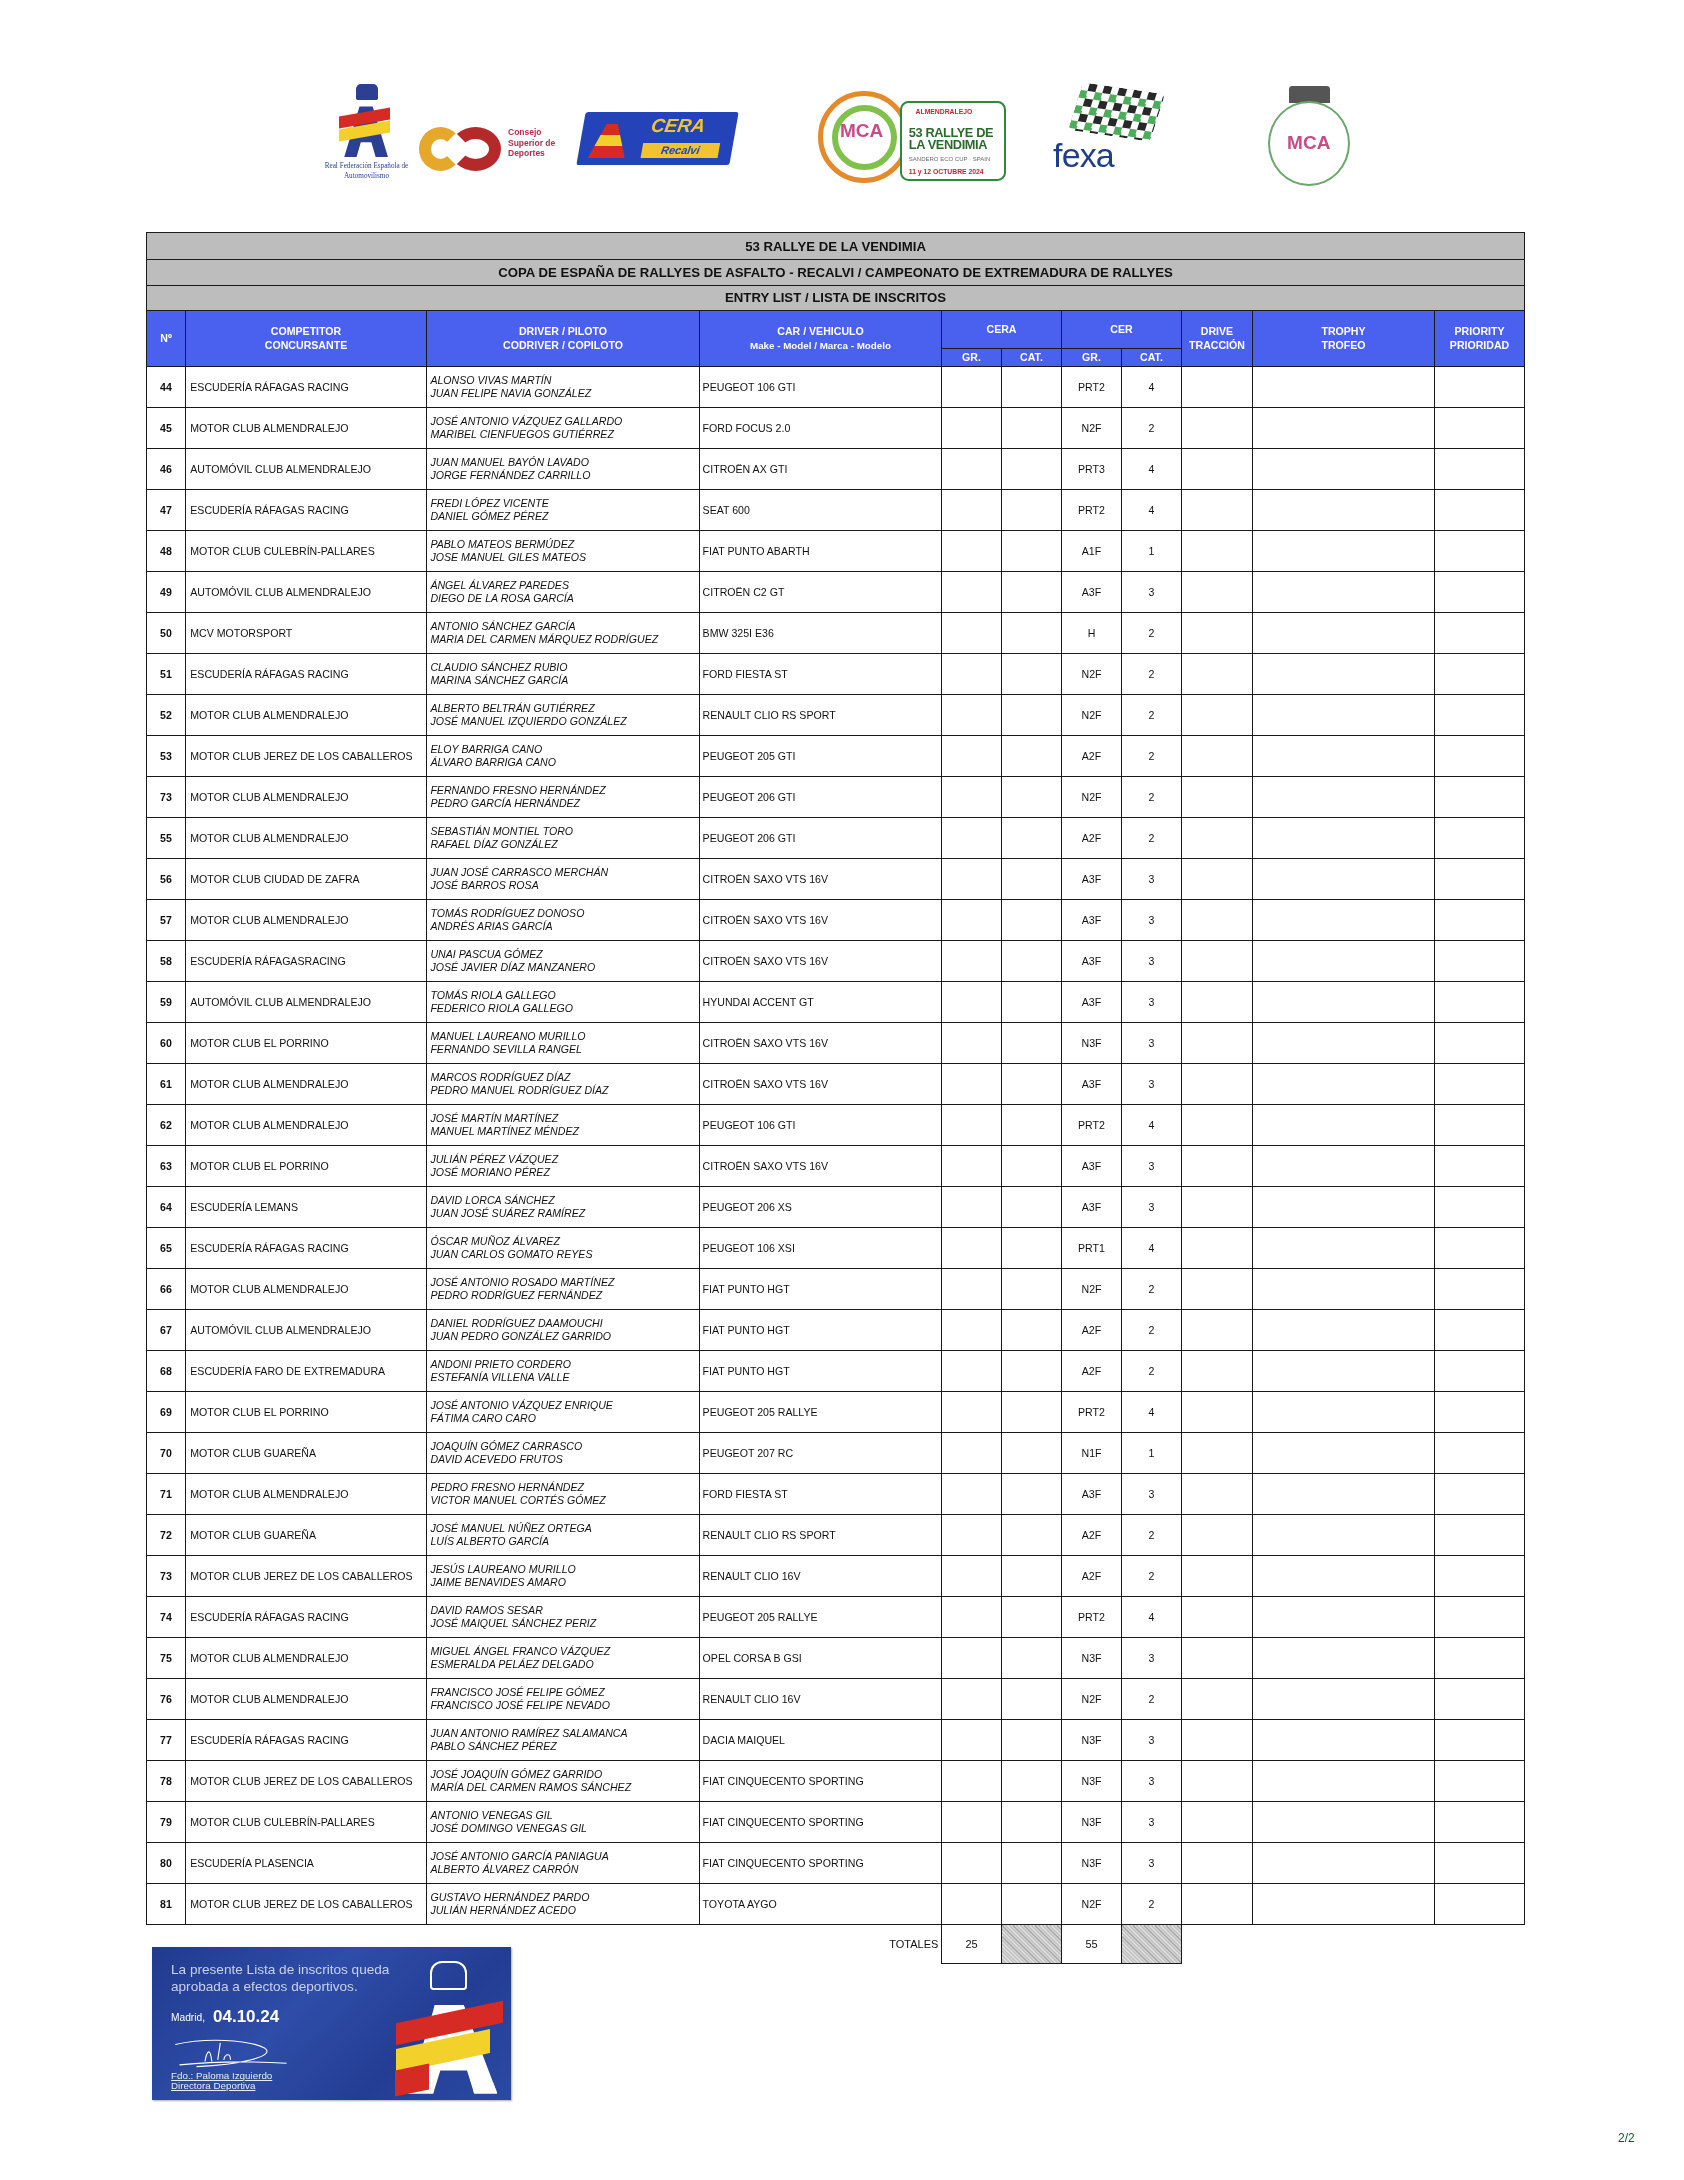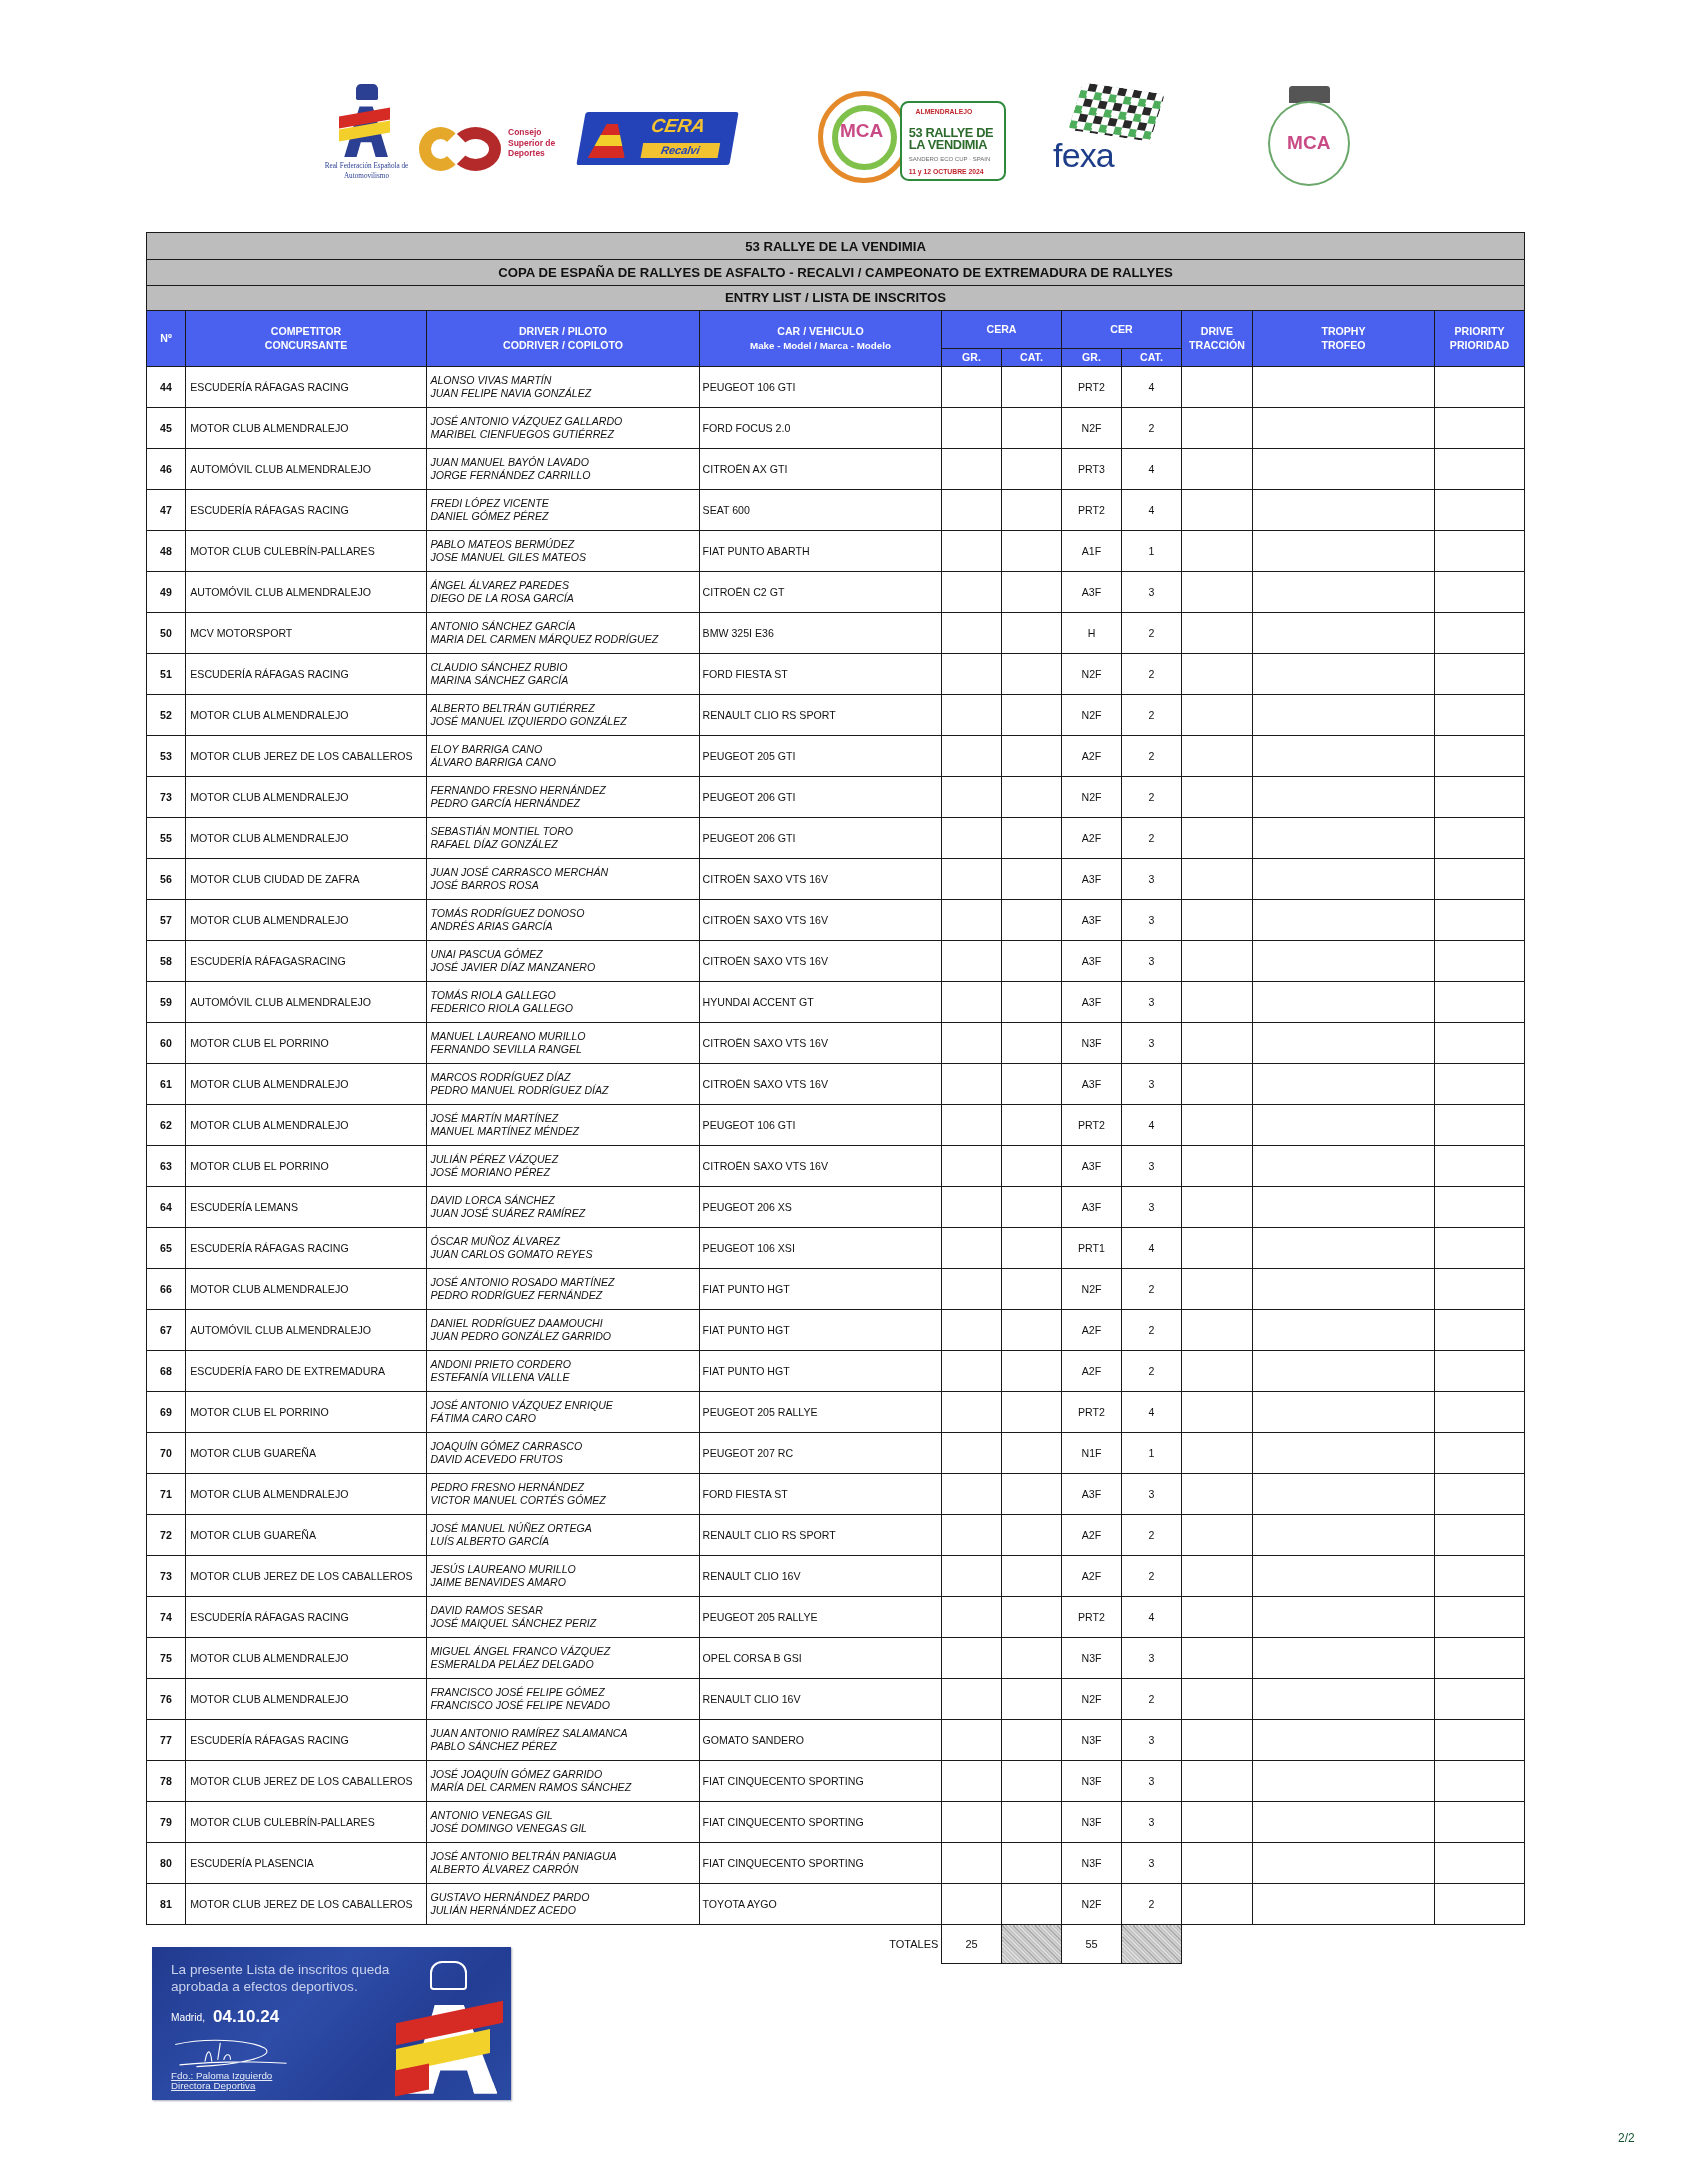--- a/index.html
+++ b/index.html
@@ -698,21 +698,21 @@
           <td class="ctr"></td>
           <td class="ctr"></td>
         </tr>
         <tr>
           <td class="num">77</td>
           <td class="comp">ESCUDERÍA RÁFAGAS RACING</td>
           <td class="crew">
             <div>JUAN ANTONIO RAMÍREZ SALAMANCA</div>
             <div>PABLO SÁNCHEZ PÉREZ</div>
           </td>
-          <td class="car">GOMATO SANDERO</td>
+          <td class="car">DACIA MAIQUEL</td>
           <td class="ctr"></td>
           <td class="ctr"></td>
           <td class="ctr">N3F</td>
           <td class="ctr">3</td>
           <td class="ctr"></td>
           <td class="ctr"></td>
           <td class="ctr"></td>
         </tr>
         <tr>
           <td class="num">78</td>
@@ -743,21 +743,21 @@
           <td class="ctr">N3F</td>
           <td class="ctr">3</td>
           <td class="ctr"></td>
           <td class="ctr"></td>
           <td class="ctr"></td>
         </tr>
         <tr>
           <td class="num">80</td>
           <td class="comp">ESCUDERÍA PLASENCIA</td>
           <td class="crew">
-            <div>JOSÉ ANTONIO BELTRÁN PANIAGUA</div>
+            <div>JOSÉ ANTONIO GARCÍA PANIAGUA</div>
             <div>ALBERTO ÁLVAREZ CARRÓN</div>
           </td>
           <td class="car">FIAT CINQUECENTO SPORTING</td>
           <td class="ctr"></td>
           <td class="ctr"></td>
           <td class="ctr">N3F</td>
           <td class="ctr">3</td>
           <td class="ctr"></td>
           <td class="ctr"></td>
           <td class="ctr"></td>

